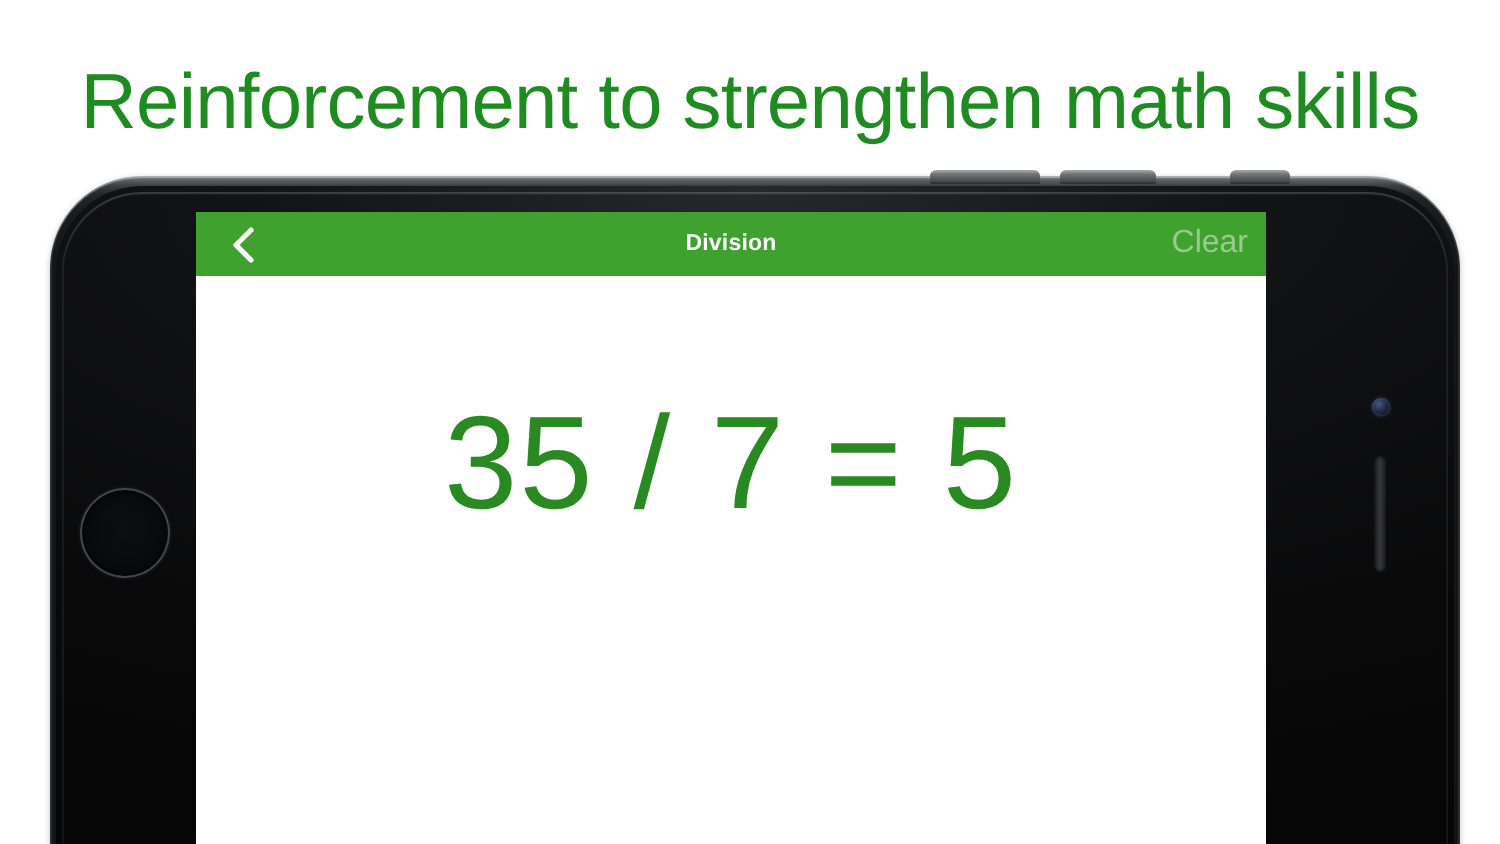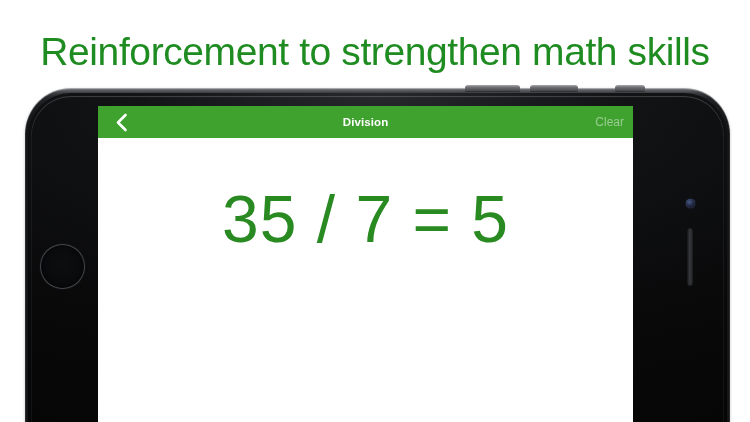--- a/index.html
+++ b/index.html
@@ -175,36 +175,36 @@
     color: #ffffff;
     user-select: none;
   }
   #clear-button {
     position: absolute;
     right: 9px;
     top: 0;
     height: 32px;
     display: flex;
     align-items: center;
-    font-size: 12px;
+    font-size: 16px;
     font-weight: 400;
     color: rgba(255,255,255,0.46);
     user-select: none;
   }
 
   
   #equation-area {
     height: 350px;
     display: flex;
     align-items: flex-start;
     justify-content: center;
     background: #ffffff;
   }
   #equation-text {
-    margin-top: 48px;
+    margin-top: 60px;
     color: #2a8a22;
     font-size: 66px;
     font-weight: 400;
     letter-spacing: 1px;
     line-height: 1;
     white-space: nowrap;
     user-select: none;
   }
 </style>
 </head>

